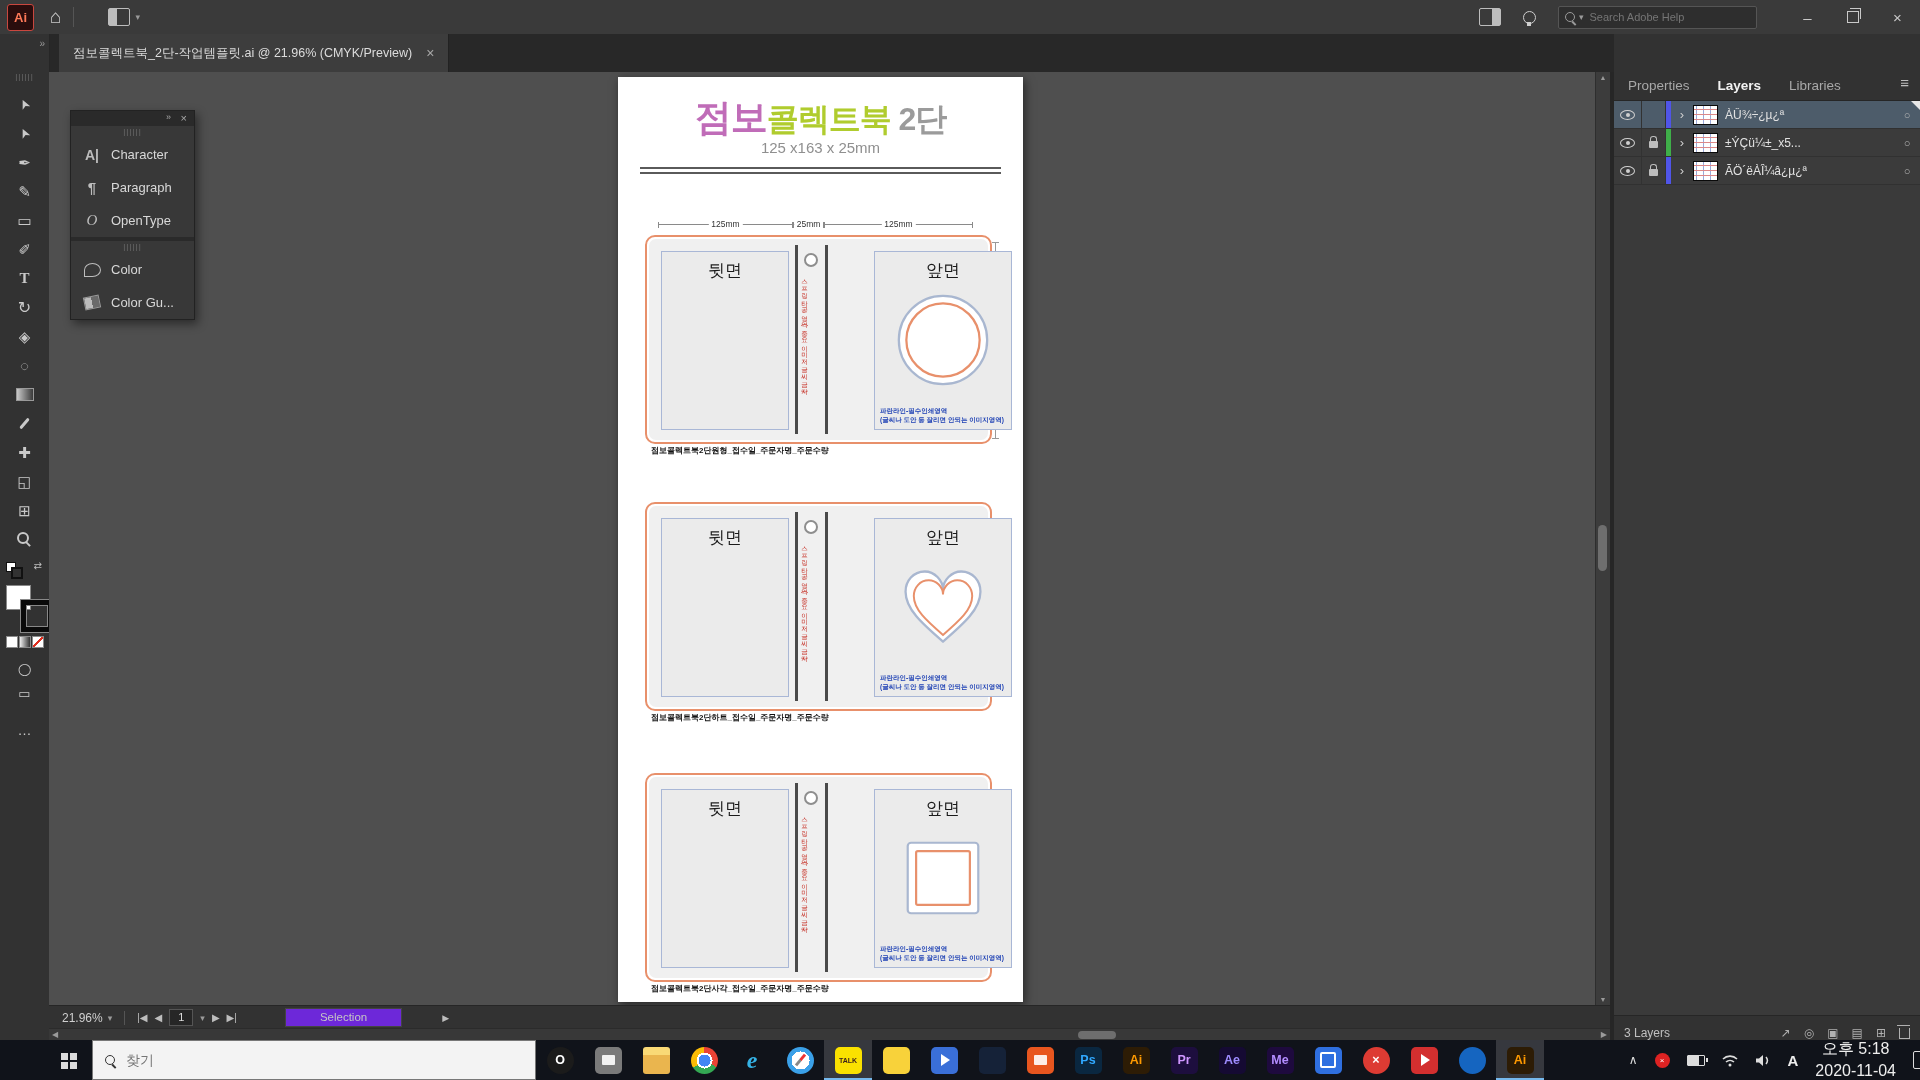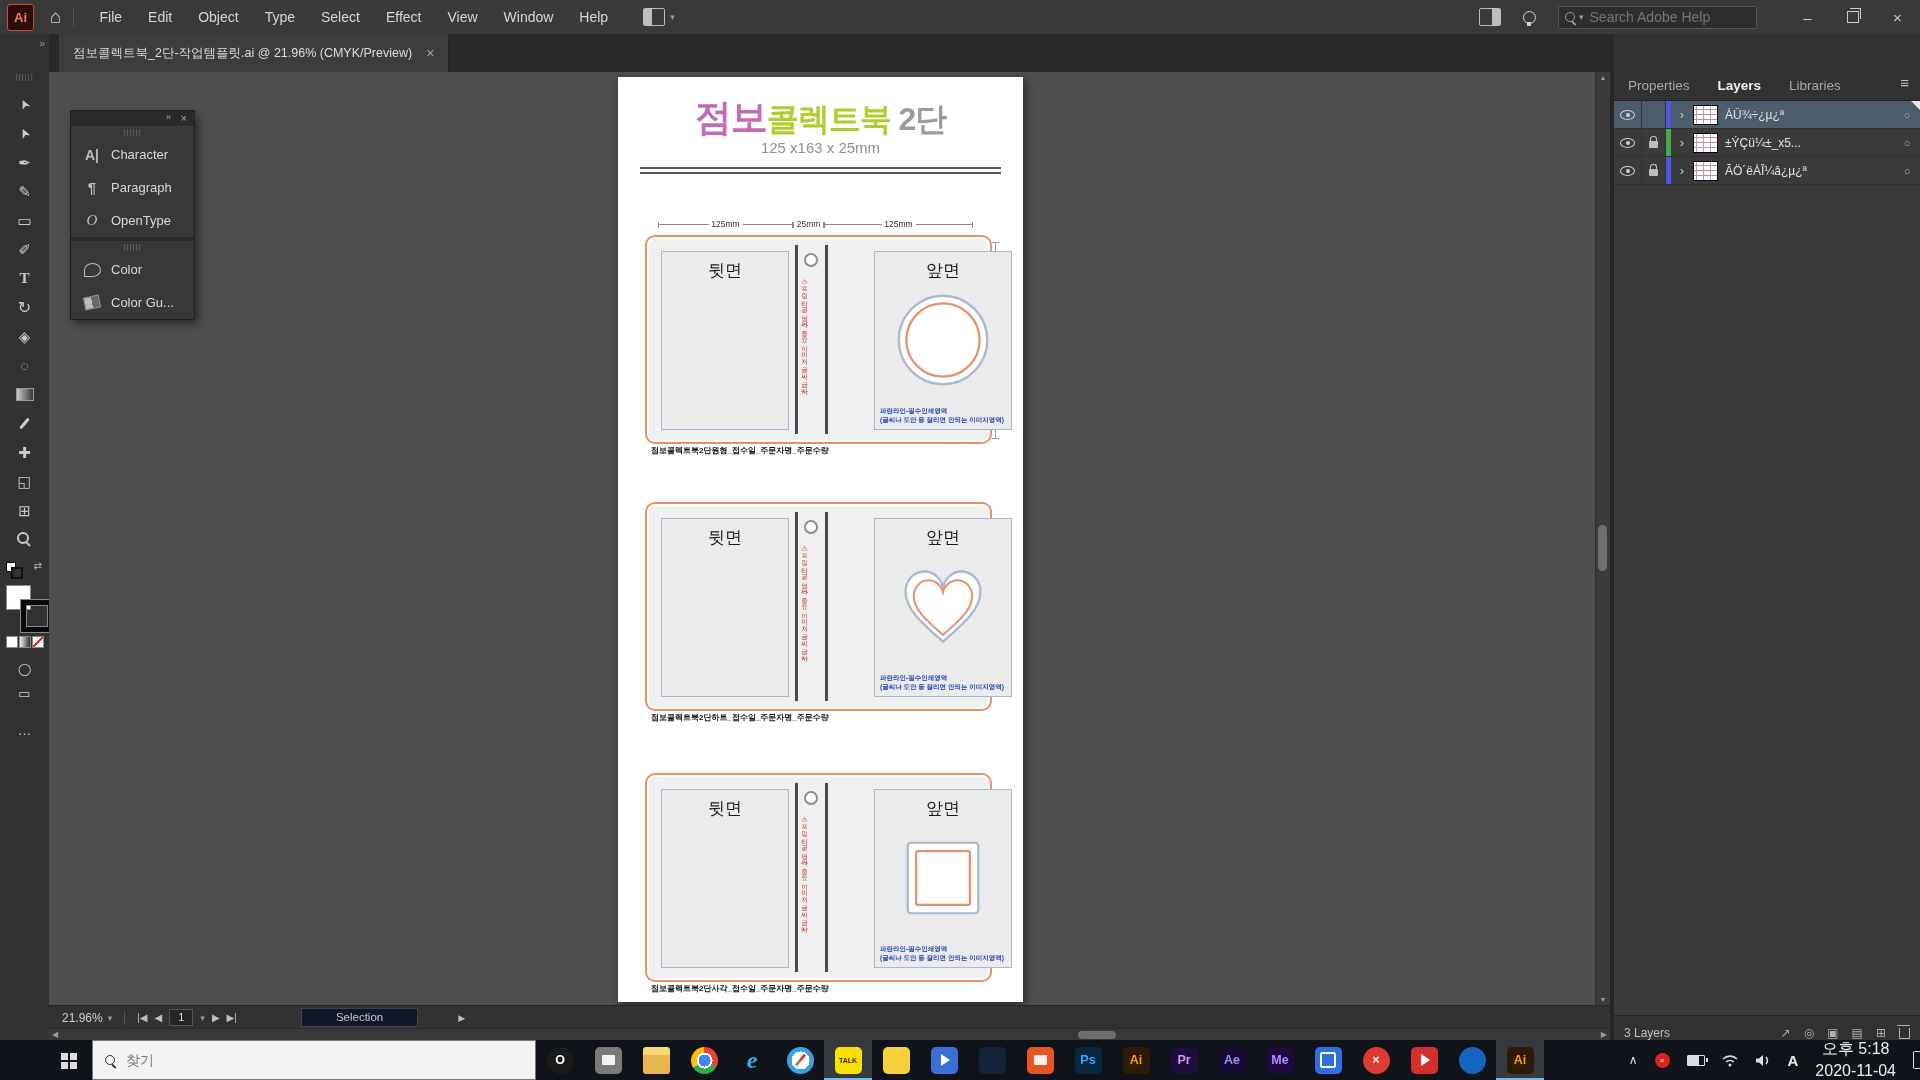--- a/index.html
+++ b/index.html
@@ -12,21 +12,21 @@
   #home-icon{margin-left:16px;font-size:19px;color:#c9c9c9;}
   .tb-sep{width:1px;height:20px;background:#555;margin:0 12px;}
   .menu-item{padding:0 13px;cursor:default;}
   #ws-switch{margin-left:22px;display:flex;align-items:center;gap:5px;color:#bdbdbd;}
   #ws-grid{width:20px;height:16px;border:1px solid #bdbdbd;border-radius:2px;position:relative;background:linear-gradient(90deg,#bdbdbd 8px,transparent 8px);}
   #tb-right{position:absolute;right:0;top:0;height:34px;display:flex;align-items:center;}
   #panel-toggle{width:20px;height:16px;border:1px solid #bdbdbd;border-radius:2px;background:linear-gradient(90deg,transparent 12px,#bdbdbd 12px);margin-right:22px;}
   #bulb{width:11px;height:11px;border:1.5px solid #cfcfcf;border-radius:50%;position:relative;margin-right:22px;}
   #bulb::after{content:"";position:absolute;left:2.5px;top:10px;width:4px;height:4px;background:#cfcfcf;}
   #adobe-search{width:185px;height:21px;background:#2e2e2e;border:1px solid #555;border-radius:2px;display:flex;align-items:center;padding:0 6px;gap:4px;margin-right:28px;}
-  #adobe-search input{background:transparent;border:none;outline:none;color:#9a9a9a;font-size:14px;width:130px;}
+  #adobe-search input{background:transparent;border:none;outline:none;color:#9a9a9a;font-size:11px;width:130px;}
   .mag{width:8px;height:8px;border:1.5px solid #9a9a9a;border-radius:50%;position:relative;flex:none;}
   .mag::after{content:"";position:absolute;left:7px;top:8px;width:1.5px;height:5px;background:#9a9a9a;transform:rotate(-45deg);}
   .mini-car{color:#9a9a9a;font-size:9px;}
   .winbtn{width:45px;height:34px;display:flex;align-items:center;justify-content:center;color:#c9c9c9;font-size:15px;}
   .winbtn .restore{width:10px;height:10px;border:1.5px solid #c9c9c9;position:relative;}
   .winbtn .restore::before{content:"";position:absolute;left:2px;top:-4px;width:10px;height:10px;border:1.5px solid #c9c9c9;border-bottom:none;border-left:none;}
   
   #tabstrip{position:absolute;left:49px;top:34px;width:1871px;height:38px;background:#282828;display:flex;}
   #doctab{margin-left:10px;height:38px;background:#3d3d3d;display:flex;align-items:center;padding:0 14px;color:#dcdcdc;font-size:12.5px;gap:14px;border-right:1px solid #222;}
   #doctab .close{color:#a8a8a8;font-size:14px;}
@@ -113,21 +113,21 @@
   .fp-item[data-icon="paragraph-icon"] .fp-ic::before{content:"¶";font-size:15px;font-weight:bold;}
   .fp-item[data-icon="opentype-icon"] .fp-ic::before{content:"O";font-style:italic;font-family:"Liberation Serif",serif;font-size:15px;}
   .fp-item[data-icon="color-icon"] .fp-ic::before{content:"";width:15px;height:12px;border:1.5px solid #bdbdbd;border-radius:50% 50% 50% 0;}
   .fp-item[data-icon="color-guide-icon"] .fp-ic::before{content:"";width:14px;height:11px;background:linear-gradient(90deg,#bdbdbd 50%,#6a6a6a 50%);border:1px solid #9a9a9a;transform:rotate(-12deg);}
   
   #statusbar{position:absolute;left:49px;top:1005px;width:1561px;height:23px;background:#323232;border-top:1px solid #262626;display:flex;align-items:center;color:#cfcfcf;font-size:12px;}
   #statusbar .sb-zoom{margin-left:13px;display:flex;gap:5px;align-items:center;}
   .sb-sep{width:1px;height:14px;background:#555;margin:0 12px;}
   .sb-nav{display:flex;align-items:center;gap:7px;font-size:10px;color:#bdbdbd;}
   .sb-num{background:#262626;border:1px solid #555;padding:0 8px;height:15px;line-height:15px;font-size:11px;color:#ddd;}
-  .sb-tool{margin-left:64px;background:#0f172a;border:1px solid #444;height:17px;line-height:17px;padding:0 34px;font-size:11.5px;color:#c5c5c5;}
+  .sb-tool{margin-left:48px;background:#6d28d9;border:1px solid #444;height:17px;line-height:17px;padding:0 34px;font-size:11.5px;color:#c5c5c5;}
   .sb-more{margin-left:40px;font-size:9px;color:#bdbdbd;}
   #hscroll{position:absolute;left:49px;top:1028px;width:1561px;height:12px;background:#383838;border-top:1px solid #2b2b2b;}
   #hscroll .thumb{position:absolute;left:1029px;top:2px;width:38px;height:8px;background:#6e6e6e;border-radius:4px;}
   #hscroll .ar{position:absolute;top:0;color:#9a9a9a;font-size:8px;line-height:12px;}
   
   #rightpanel{position:absolute;left:1614px;top:34px;width:306px;height:1006px;background:#323232;}
   #rp-tabs{position:absolute;left:0;top:38px;width:100%;height:26px;display:flex;align-items:center;gap:28px;padding-left:14px;font-size:13.5px;color:#a8a8a8;}
   .rp-tab.active{color:#f2f2f2;font-weight:bold;}
   #rp-menu{position:absolute;right:12px;top:40px;color:#bdbdbd;font-size:15px;letter-spacing:-1px;}
   #layerlist{position:absolute;left:0;top:66px;width:100%;bottom:24px;background:#3a3a3a;border-top:1px solid #262626;}
@@ -192,32 +192,20 @@
 </style>
 </head>
 <body>
 
 <div id="app">
 
   <div id="titlebar">
     <div id="ai-logo">Ai</div>
     <span id="home-icon">⌂</span>
     <span class="tb-sep ni"></span>
-    <div id="menus" style="display:flex;">
-
-    <span class="menu-item">File</span>
-        <span class="menu-item">Edit</span>
-        <span class="menu-item">Object</span>
-        <span class="menu-item">Type</span>
-        <span class="menu-item">Select</span>
-        <span class="menu-item">Effect</span>
-        <span class="menu-item">View</span>
-        <span class="menu-item">Window</span>
-        <span class="menu-item">Help</span>
-      </div>
     <div id="ws-switch">
       <span id="ws-grid"></span>
       <span class="mini-car">▾</span>
     </div>
     <div id="tb-right">
       <span id="panel-toggle"></span>
       <span id="bulb"></span>
       <div id="adobe-search">
         <span class="mag"></span>
         <span class="mini-car">▾</span>

